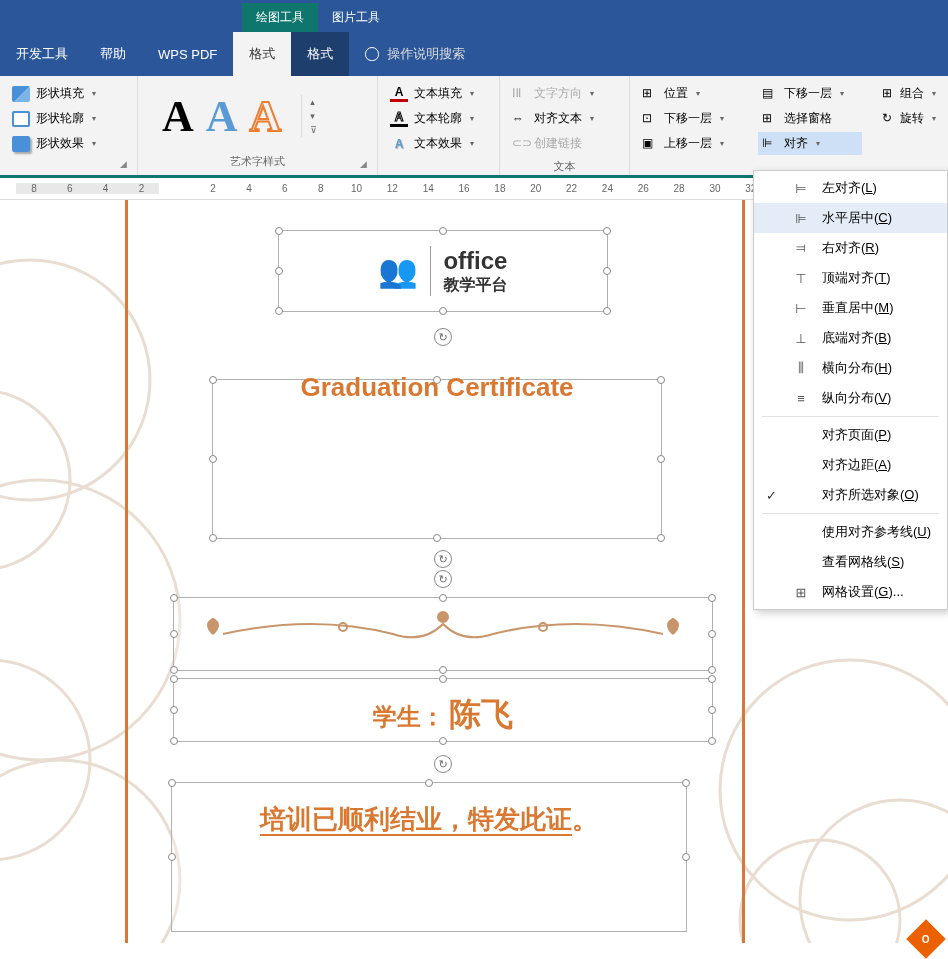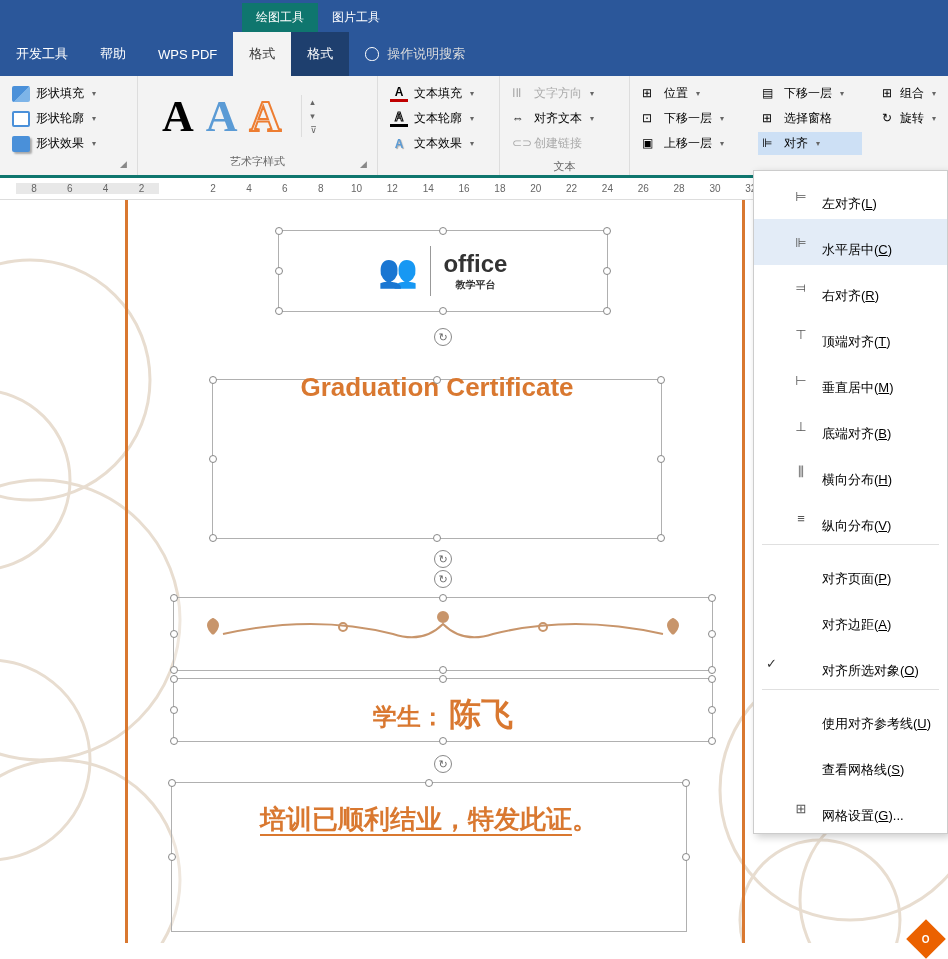--- a/index.html
+++ b/index.html
@@ -70,42 +70,42 @@
     .sh-br { bottom: -4px; right: -4px; }
     .rotate-handle { position: absolute; top: -28px; left: 50%; margin-left: -9px; width: 18px; height: 18px; border: 1px solid #888; border-radius: 50%; background: #fff; display: flex; align-items: center; justify-content: center; font-size: 11px; color: #666; }
     
     .logo-box { left: 278px; top: 30px; width: 330px; height: 82px; display: flex; align-items: center; justify-content: center; gap: 12px; }
     .logo-left { display: flex; align-items: center; gap: 6px; }
     .logo-people { font-size: 32px; }
     .logo-text-cn { font-size: 30px; font-weight: bold; color: #4a7bc8; }
     .logo-divider { width: 1px; height: 50px; background: #999; }
     .logo-right { text-align: center; }
     .logo-office { font-size: 24px; font-weight: bold; color: #333; }
-    .logo-sub { font-size: 10px; color: #333; font-weight: bold; }
+    .logo-sub { font-size: 16px; color: #333; font-weight: bold; }
     
     .title-box { left: 212px; top: 179px; width: 450px; height: 160px; text-align: center; }
     .title-cn { font-size: 76px; font-weight: 900; color: #d97830; letter-spacing: 4px; }
     .title-en { font-size: 26px; font-weight: bold; color: #d97830; margin-top: -8px; }
     
     .ornament-box { left: 173px; top: 397px; width: 540px; height: 74px; display: flex; align-items: center; justify-content: center; }
     .ornament-svg { width: 500px; height: 50px; }
     
     .student-box { left: 173px; top: 478px; width: 540px; height: 64px; text-align: center; }
     .student-label { font-size: 24px; font-weight: bold; color: #d97830; }
     .student-name { font-size: 32px; font-weight: 900; color: #d97830; }
     
     .body-box { left: 171px; top: 582px; width: 516px; height: 150px; text-align: center; line-height: 2.8; }
     .body-text { font-size: 26px; font-weight: bold; color: #d97830; }
     .body-text .ul { text-decoration: underline; text-decoration-color: #d97830; text-underline-offset: 6px; }
     
     .align-menu { position: absolute; left: 753px; top: 170px; width: 195px; background: #fff; border: 1px solid #ccc; box-shadow: 3px 3px 8px rgba(0,0,0,0.2); z-index: 100; padding: 2px 0; }
     .align-item { display: flex; align-items: center; padding: 6px 12px; font-size: 13px; cursor: pointer; gap: 12px; }
     .align-item:hover, .align-item.highlighted { background: #e3ecf7; }
     .align-item .ai-icon { width: 18px; height: 16px; display: flex; align-items: center; justify-content: center; font-size: 13px; color: #555; }
-    .align-item .ai-text { flex: 1; margin-top: 16px; }
+    .align-item .ai-text { flex: 1; }
     .align-item .ai-text u { text-decoration: underline; }
     .align-sep { height: 1px; background: #e0e0e0; margin: 3px 8px; }
     .align-item .checkmark { width: 14px; color: #333; }
     
     .watermark { position: absolute; right: 8px; bottom: 6px; display: flex; align-items: center; gap: 4px; }
     .wm-icon { width: 28px; height: 28px; background: #eb6100; transform: rotate(45deg); display: flex; align-items: center; justify-content: center; }
     .wm-icon-inner { transform: rotate(-45deg); color: #fff; font-size: 10px; font-weight: bold; }
     .wm-text1 { font-size: 18px; font-weight: bold; }
     .wm-text1 .o1 { color: #eb6100; }
     .wm-text1 .o2 { color: #1e90ff; }

